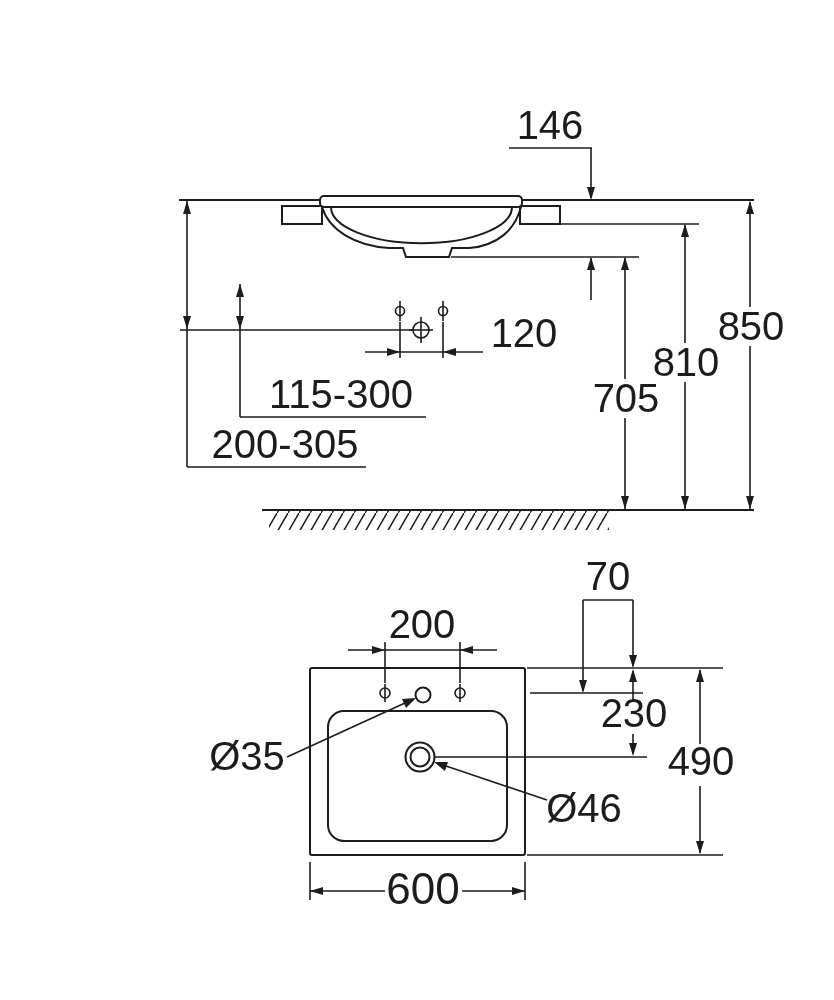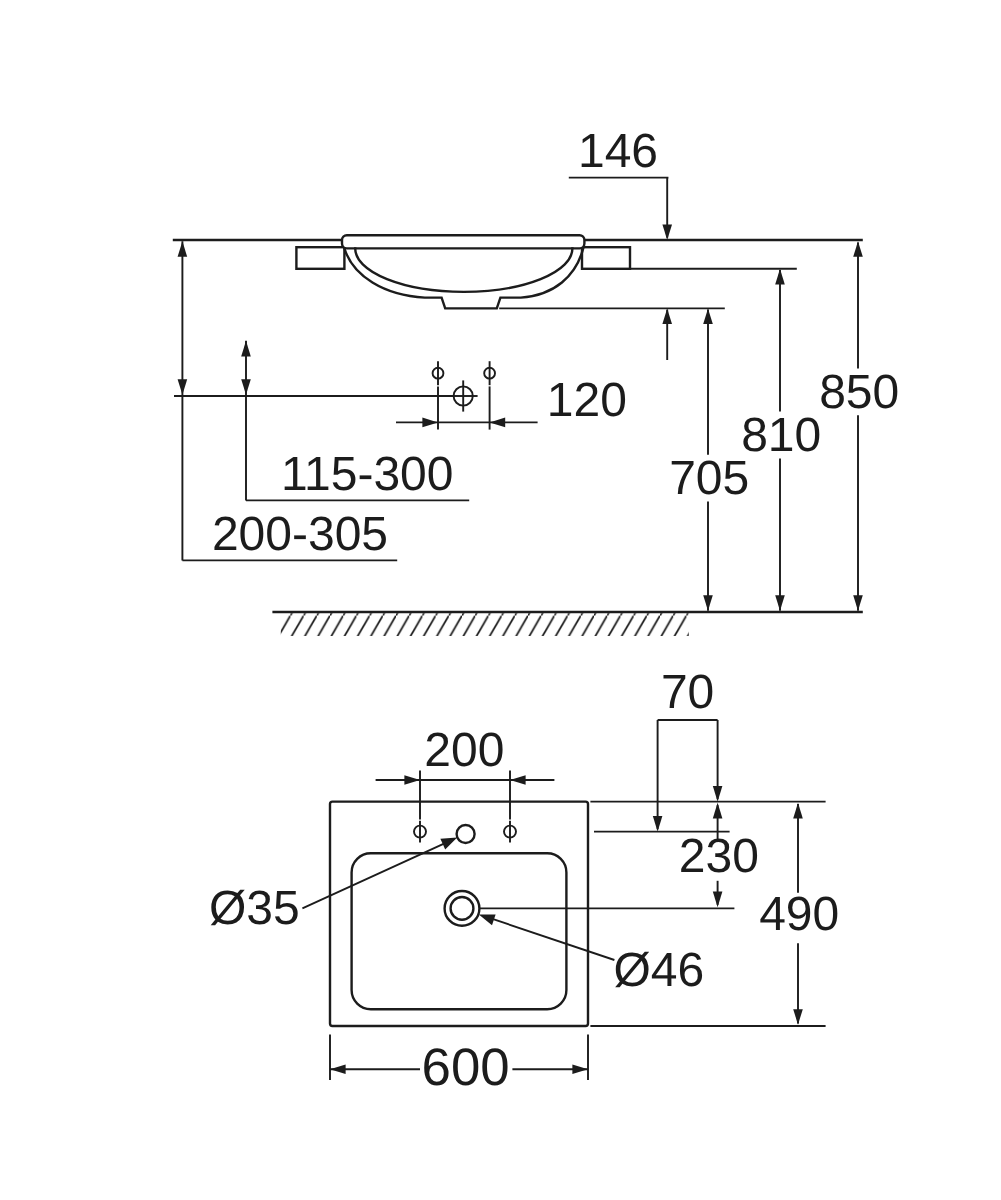--- a/index.html
+++ b/index.html
@@ -1,16 +1,16 @@
 <!DOCTYPE html>
 <html><head>
 <meta charset="utf-8">
 <style>
   html,body{margin:0;padding:0;background:#ffffff;}
-  .drawing-page{width:754px;height:1000px;background:#ffffff;position:relative;overflow:hidden;}
+  .drawing-page{width:754px;height:1000px;background:#ffffff;position:relative;overflow:hidden;padding-left:35px;}
   svg{display:block;}
   .ln{stroke:#1c1c1c;stroke-width:2;fill:none;stroke-linecap:square;}
   .thin{stroke:#1c1c1c;stroke-width:1.6;fill:none;stroke-linecap:butt;}
   .fillw{fill:#ffffff;stroke:#1c1c1c;stroke-width:2;}
   .ah{fill:#1c1c1c;stroke:none;}
   .dim{font-family:"Liberation Sans",sans-serif;font-size:40px;fill:#1c1c1c;text-anchor:middle;}
   .dim-lg{font-size:44px;}
 </style>
 </head>
 <body>

